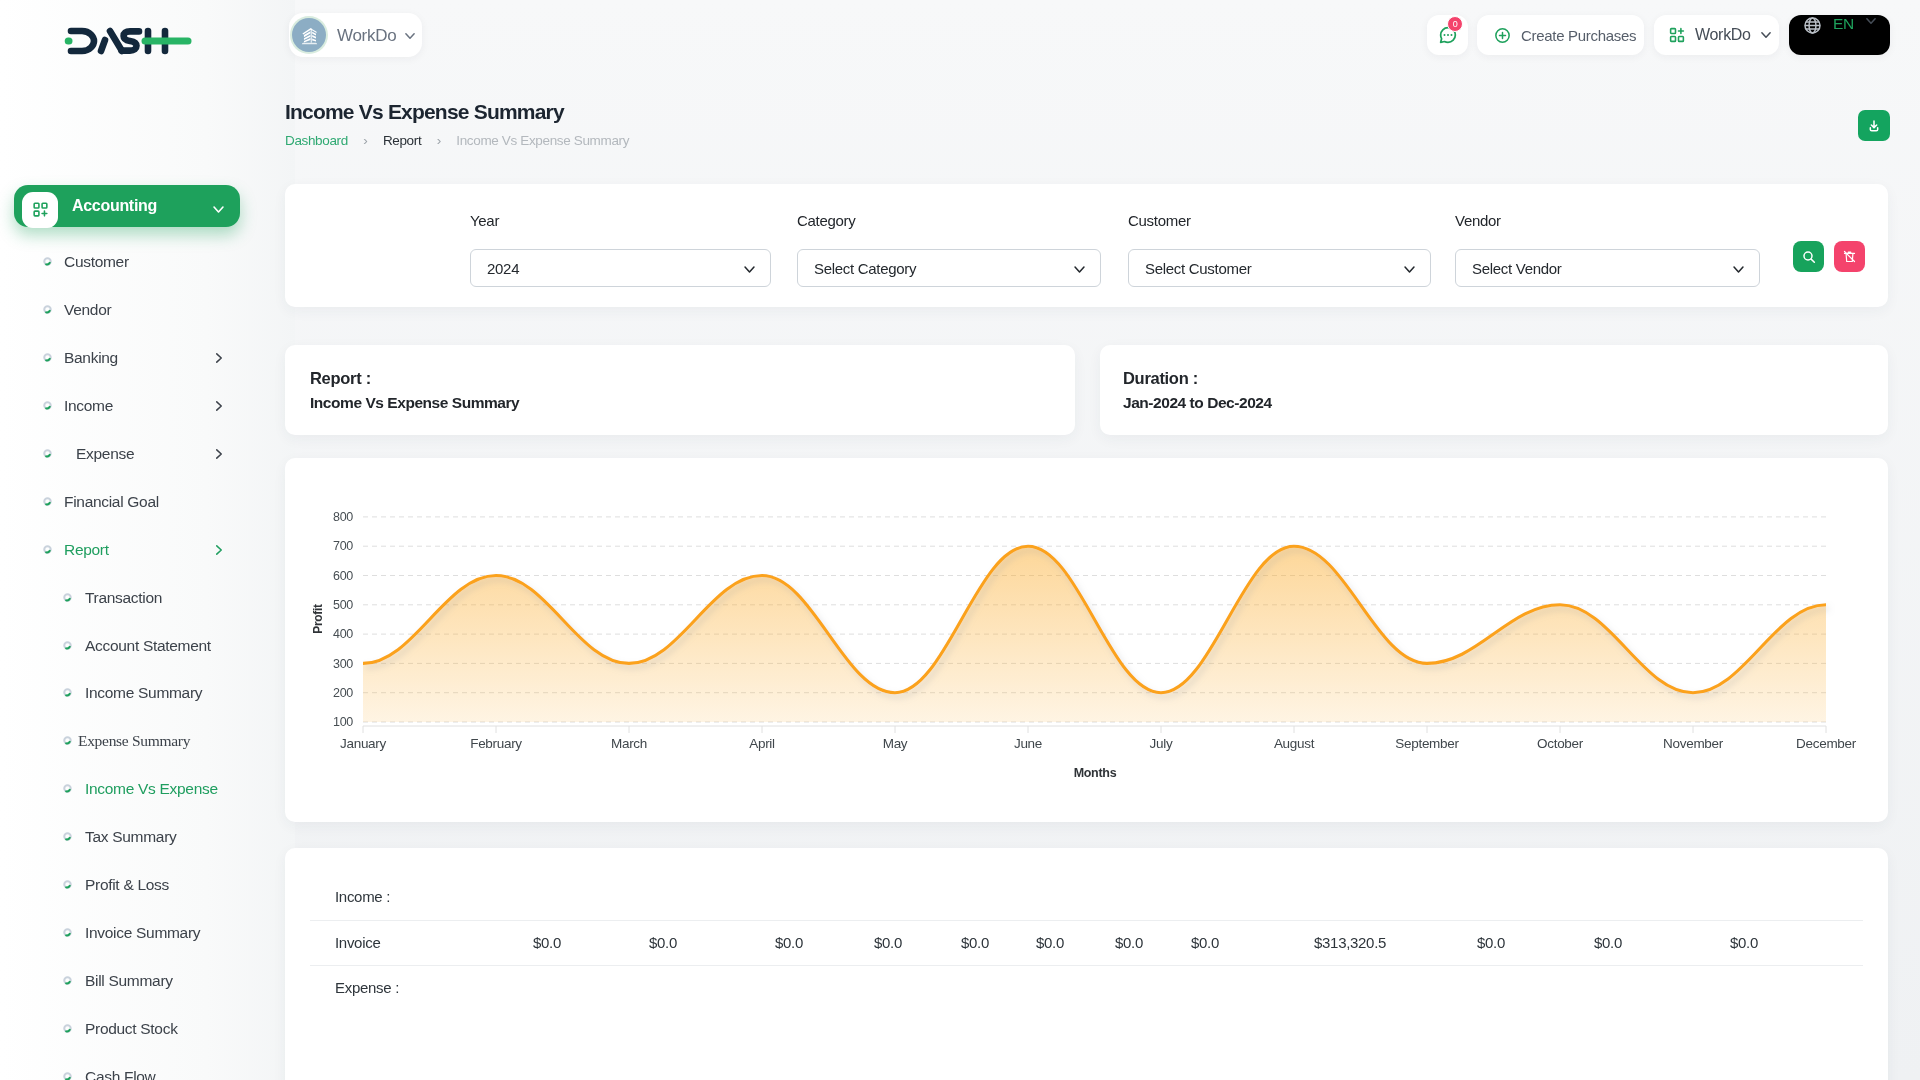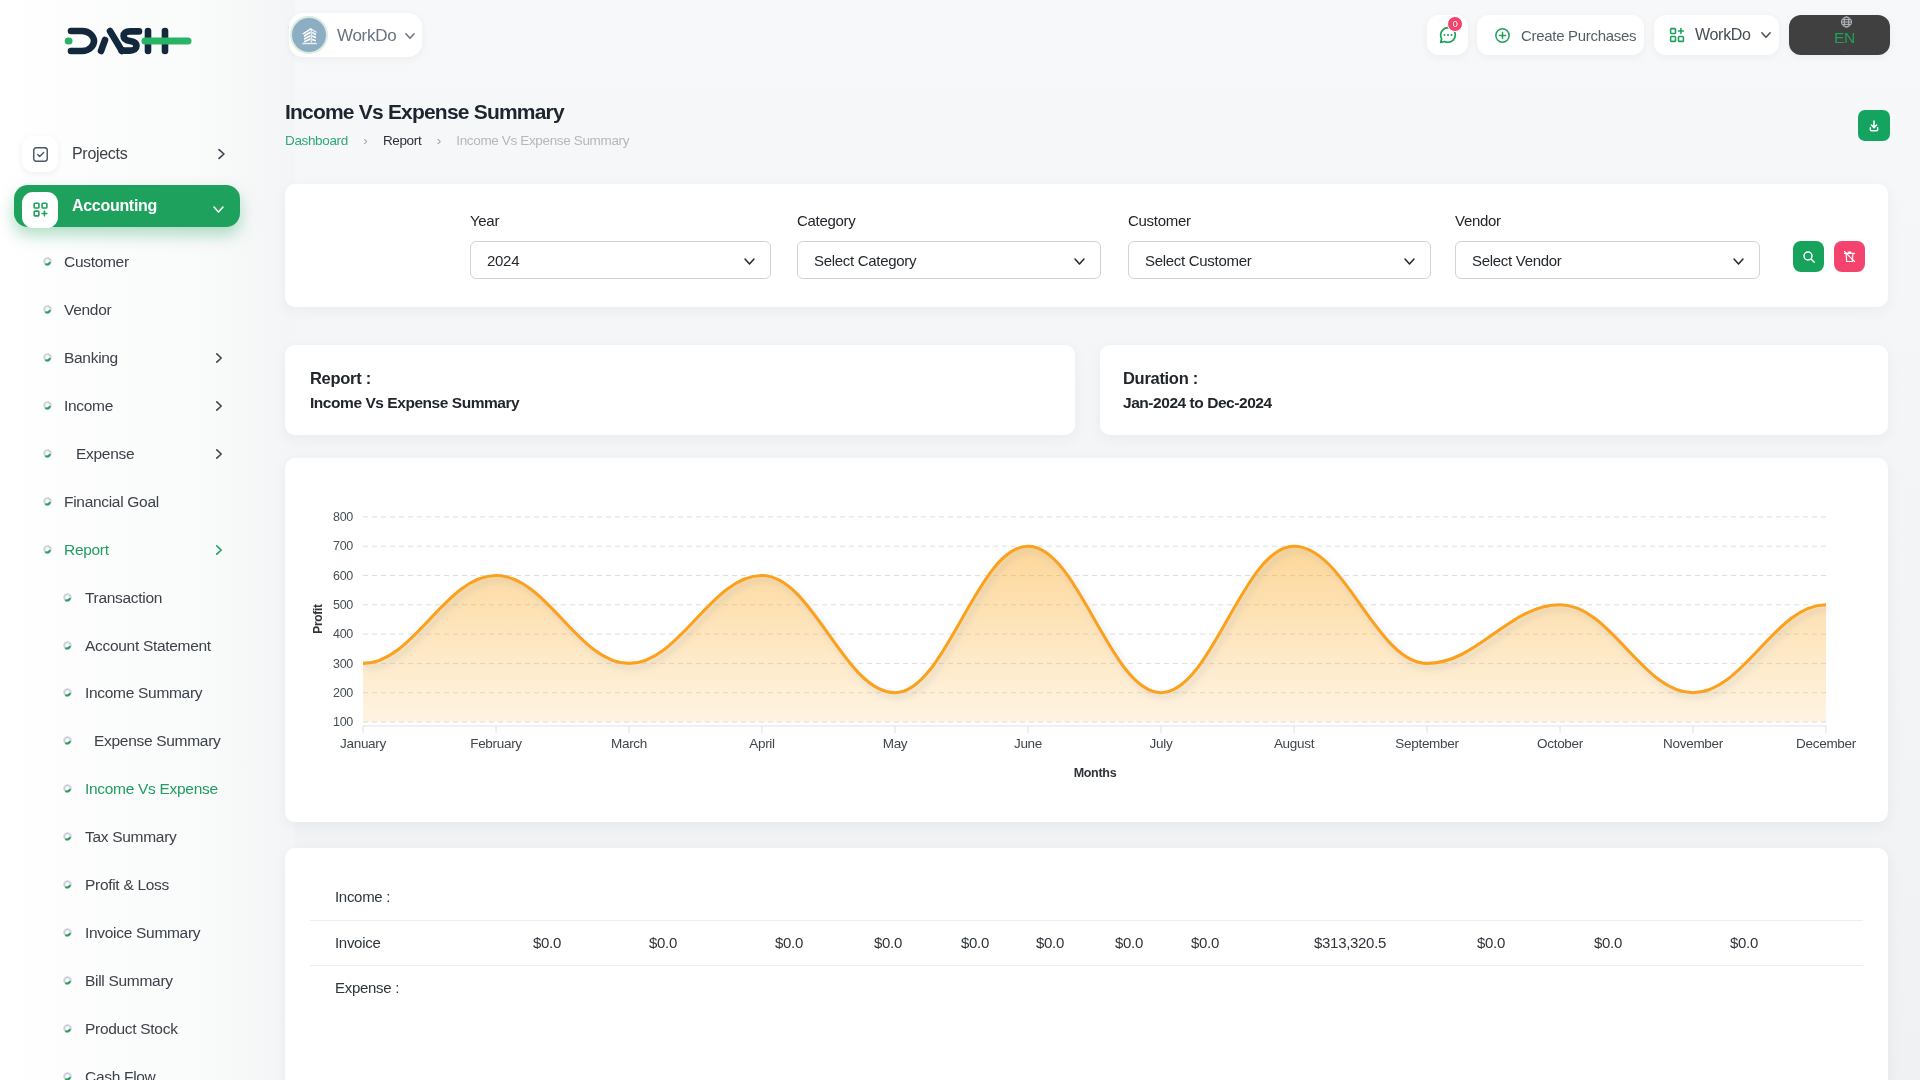--- a/index.html
+++ b/index.html
@@ -9,21 +9,21 @@
 
 #sidebar { position:absolute; left:0; top:0; width:295px; height:1080px; background:linear-gradient(90deg,#ffffff 0%,#f9fafa 70%,#f3f5f6 100%); }
 .navitem { position:absolute; left:0; width:295px; height:48px; }
 .iconbox { position:absolute; left:22px; top:6px; width:36px; height:36px; background:#fff; border-radius:11px; box-shadow:0 2px 6px rgba(30,40,60,.07); display:flex; align-items:center; justify-content:center; }
 .navlabel { position:absolute; left:72px; top:50%; transform:translateY(-50%); font-size:16px; color:#3c424a; }
 .navchev { position:absolute; left:215px; top:50%; transform:translateY(-50%); }
 .subitem { position:absolute; font-size:15.5px; color:#3c424a; }
 .bullet { position:absolute; }
 
 .card { position:absolute; background:#fff; border-radius:10px; box-shadow:0 4px 14px rgba(40,50,70,.05); }
-.sel { position:absolute; height:38px; background:#fff; border:1px solid #ced4da; border-radius:6px; font-size:15px; color:#24292e; display:flex; align-items:center; padding-left:16px; }
+.sel { position:absolute; height:38px; background:#fff; border:1px solid #ced4da; border-radius:6px; font-size:15px; color:#24292e; display:flex; align-items:center; padding-left:16px;margin-top:8px; }
 .sel svg { position:absolute; right:14px; top:13px; }
 .flabel { position:absolute; font-size:15px; color:#22262b; }
 </style>
 </head>
 <body>
 
 <div id="sidebar">
 
   <svg class="abs" style="left:64px;top:21px" width="128" height="40" viewBox="0 0 128 40">
     <g fill="none" stroke="#13283c" stroke-width="6.6" stroke-linecap="round">
@@ -34,32 +34,20 @@
       <path d="M84,10 L84,30"></path>
       <path d="M101,10 L101,30"></path>
     </g>
     <g stroke="#28b465" stroke-width="7" stroke-linecap="round">
       <path d="M4.2,20 L5,20"></path>
       <path d="M81,20 L124,20"></path>
     </g>
   </svg>
 
 
-  <div class="navitem" style="top:130px">
-    <div class="iconbox">
-        <svg width="19" height="19" viewBox="0 0 24 24" fill="none" stroke="#4b5563" stroke-width="1.8" stroke-linecap="round" stroke-linejoin="round">
-          <rect x="3.5" y="3.5" width="17" height="17" rx="3"></rect>
-          <path d="M8.5 12 l2.5 2.5 L16 9.5"></path>
-        </svg>
-      </div>
-    <div class="navlabel">Projects</div>
-    <svg class="navchev" width="13" height="13" viewBox="0 0 16 16" fill="none" stroke="#3c424a" stroke-width="2" stroke-linecap="round" stroke-linejoin="round">
-        <path d="M5 2.5 L11 8 L5 13.5"></path>
-      </svg>
-  </div>
 
   <div style="position:absolute;left:14px;top:185px;width:226px;height:42px;background:#1ea15c;border-radius:14px;box-shadow:0 8px 16px rgba(30,161,92,.35);">
     <div style="position:absolute;left:8px;top:6.5px;width:36px;height:36px;background:#fff;border-radius:11px;display:flex;align-items:center;justify-content:center;">
       <svg width="19" height="19" viewBox="0 0 24 24" fill="none" stroke="#1ea15c" stroke-width="2" stroke-linecap="round" stroke-linejoin="round">
           <rect x="4" y="4" width="6" height="6" rx="1"></rect>
           <rect x="14" y="4" width="6" height="6" rx="1"></rect>
           <rect x="4" y="14" width="6" height="6" rx="1"></rect>
           <path d="M17 14v6M14 17h6"></path>
         </svg>
     </div>
@@ -128,21 +116,21 @@
   <div class="subitem" style="left:85px;top:646px;transform:translateY(-50%);color:#3c424a;">Account Statement</div>
   <svg class="bullet" style="left:63px;top:688px" width="9" height="9" viewBox="0 0 10 10">
         <circle cx="5" cy="5" r="3.6" fill="none" stroke="#c9d2dc" stroke-width="2.2"></circle>
         <path d="M7.5 6.5 A3.6 3.6 0 0 1 3.5 8.2" fill="none" stroke="#1ea15c" stroke-width="2.2" stroke-linecap="round"></path>
       </svg>
   <div class="subitem" style="left:85px;top:693px;transform:translateY(-50%);color:#3c424a;">Income Summary</div>
   <svg class="bullet" style="left:63px;top:736px" width="9" height="9" viewBox="0 0 10 10">
         <circle cx="5" cy="5" r="3.6" fill="none" stroke="#c9d2dc" stroke-width="2.2"></circle>
         <path d="M7.5 6.5 A3.6 3.6 0 0 1 3.5 8.2" fill="none" stroke="#1ea15c" stroke-width="2.2" stroke-linecap="round"></path>
       </svg>
-  <div class="subitem" style="left:94px;top:741px;transform:translateY(-50%);color:#3c424a;">Expense Summary</div>
+  <div class="subitem" style="left:78px;top:741px;transform:translateY(-50%);color:#3c424a;font-family:Liberation Serif, serif;">Expense Summary</div>
   <svg class="bullet" style="left:63px;top:784px" width="9" height="9" viewBox="0 0 10 10">
         <circle cx="5" cy="5" r="3.6" fill="none" stroke="#c9d2dc" stroke-width="2.2"></circle>
         <path d="M7.5 6.5 A3.6 3.6 0 0 1 3.5 8.2" fill="none" stroke="#1ea15c" stroke-width="2.2" stroke-linecap="round"></path>
       </svg>
   <div class="subitem" style="left:85px;top:789px;transform:translateY(-50%);color:#1f9e5f;">Income Vs Expense</div>
   <svg class="bullet" style="left:63px;top:832px" width="9" height="9" viewBox="0 0 10 10">
         <circle cx="5" cy="5" r="3.6" fill="none" stroke="#c9d2dc" stroke-width="2.2"></circle>
         <path d="M7.5 6.5 A3.6 3.6 0 0 1 3.5 8.2" fill="none" stroke="#1ea15c" stroke-width="2.2" stroke-linecap="round"></path>
       </svg>
   <div class="subitem" style="left:85px;top:837px;transform:translateY(-50%);color:#3c424a;">Tax Summary</div>
@@ -220,21 +208,21 @@
       <rect x="3.5" y="14" width="6.5" height="6.5" rx="1"></rect>
       <rect x="14" y="14" width="6.5" height="6.5" rx="1"></rect>
       <path d="M17.2 3.5v6.5M14 6.7h6.5"></path>
     </svg>
   <span style="margin-left:9px;font-size:16px;color:#454d57;">WorkDo</span>
   <svg style="margin-left:9px" width="12" height="12" viewBox="0 0 16 16" fill="none" stroke="#454d57" stroke-width="2" stroke-linecap="round" stroke-linejoin="round">
       <path d="M2.5 5 L8 11 L13.5 5"></path>
     </svg>
 </div>
 
-<div class="abs" style="left:1789px;top:15px;width:101px;height:40px;background:#404040;border-radius:12px;box-shadow:0 2px 8px rgba(30,40,60,.05);display:flex;align-items:center;flex-direction:column;">
+<div class="abs" style="left:1789px;top:15px;width:101px;height:40px;background:#000000;border-radius:12px;box-shadow:0 2px 8px rgba(30,40,60,.05);display:flex;align-items:flex-start;">
   <svg style="margin-left:13px" width="21" height="21" viewBox="0 0 24 24" fill="none" stroke="#b9bfc6" stroke-width="1.7">
       <circle cx="12" cy="12" r="8.6"></circle>
       <ellipse cx="12" cy="12" rx="3.9" ry="8.6"></ellipse>
       <path d="M3.4 12h17.2M4.5 8h15M4.5 16h15"></path>
     </svg>
   <span style="margin-left:10px;font-size:15.5px;color:#1ea15c;">EN</span>
   <svg style="margin-left:11px" width="12" height="12" viewBox="0 0 16 16" fill="none" stroke="#454d57" stroke-width="2" stroke-linecap="round" stroke-linejoin="round">
       <path d="M2.5 5 L8 11 L13.5 5"></path>
     </svg>
 </div>

